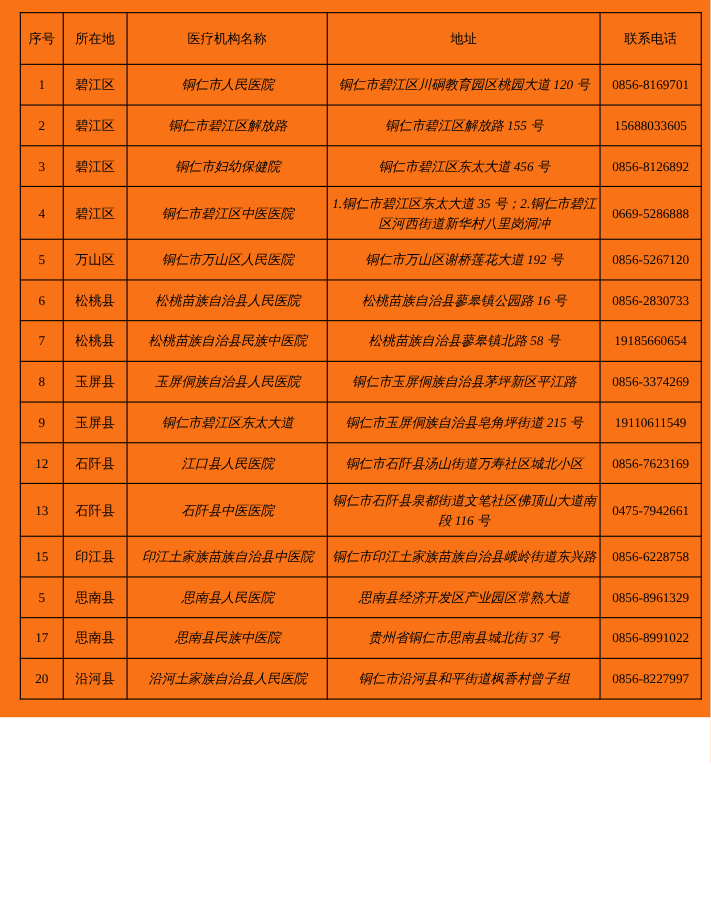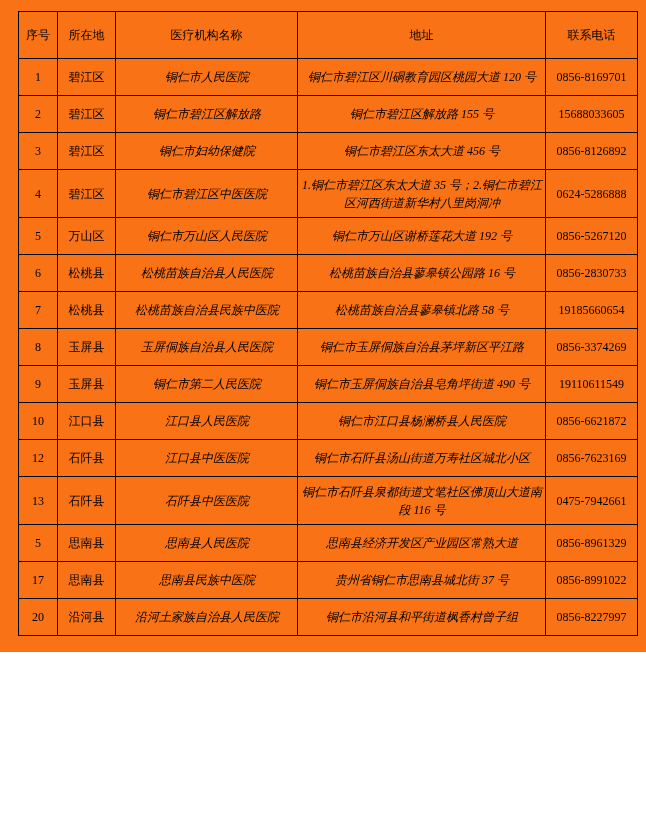--- a/index.html
+++ b/index.html
@@ -87,21 +87,21 @@
           <td class="c-center">碧江区</td>
           <td class="c-left">铜仁市妇幼保健院</td>
           <td class="c-left">铜仁市碧江区东太大道 456 号</td>
           <td class="c-center">0856-8126892</td>
         </tr>
         <tr class="tall">
           <td class="c-center">4</td>
           <td class="c-center">碧江区</td>
           <td class="c-left">铜仁市碧江区中医医院</td>
           <td class="c-left">1.铜仁市碧江区东太大道 35 号；2.铜仁市碧江区河西街道新华村八里岗洞冲</td>
-          <td class="c-center">0624-5286888</td>
+          <td class="c-center">0669-5286888</td>
         </tr>
         <tr>
           <td class="c-center">5</td>
           <td class="c-center">万山区</td>
           <td class="c-left">铜仁市万山区人民医院</td>
           <td class="c-left">铜仁市万山区谢桥莲花大道 192 号</td>
           <td class="c-center">0856-5267120</td>
         </tr>
         <tr>
           <td class="c-center">6</td>
@@ -120,44 +120,44 @@
         <tr>
           <td class="c-center">8</td>
           <td class="c-center">玉屏县</td>
           <td class="c-left">玉屏侗族自治县人民医院</td>
           <td class="c-left">铜仁市玉屏侗族自治县茅坪新区平江路</td>
           <td class="c-center">0856-3374269</td>
         </tr>
         <tr>
           <td class="c-center">9</td>
           <td class="c-center">玉屏县</td>
-          <td class="c-left">铜仁市第二人民医院</td>
-          <td class="c-left">铜仁市玉屏侗族自治县皂角坪街道 490 号</td>
+          <td class="c-left">铜仁市碧江区东太大道</td>
+          <td class="c-left">铜仁市玉屏侗族自治县皂角坪街道 215 号</td>
           <td class="c-center">19110611549</td>
-        </tr>
-        <tr>
-          <td class="c-center">10</td>
-          <td class="c-center">江口县</td>
-          <td class="c-left">江口县人民医院</td>
-          <td class="c-left">铜仁市江口县杨澜桥县人民医院</td>
-          <td class="c-center">0856-6621872</td>
         </tr>
         <tr>
           <td class="c-center">12</td>
           <td class="c-center">石阡县</td>
-          <td class="c-left">江口县中医医院</td>
+          <td class="c-left">江口县人民医院</td>
           <td class="c-left">铜仁市石阡县汤山街道万寿社区城北小区</td>
           <td class="c-center">0856-7623169</td>
         </tr>
         <tr class="tall">
           <td class="c-center">13</td>
           <td class="c-center">石阡县</td>
           <td class="c-left">石阡县中医医院</td>
           <td class="c-left">铜仁市石阡县泉都街道文笔社区佛顶山大道南段 116 号</td>
           <td class="c-center">0475-7942661</td>
+        </tr>
+        <tr>
+          <td class="c-center">15</td>
+          <td class="c-center">印江县</td>
+          <td class="c-left">印江土家族苗族自治县中医院</td>
+          <td class="c-left">铜仁市印江土家族苗族自治县峨岭街道东兴路</td>
+          <td class="c-center">0856-6228758</td>
         </tr>
         <tr>
           <td class="c-center">5</td>
           <td class="c-center">思南县</td>
           <td class="c-left">思南县人民医院</td>
           <td class="c-left">思南县经济开发区产业园区常熟大道</td>
           <td class="c-center">0856-8961329</td>
         </tr>
         <tr>
           <td class="c-center">17</td>

